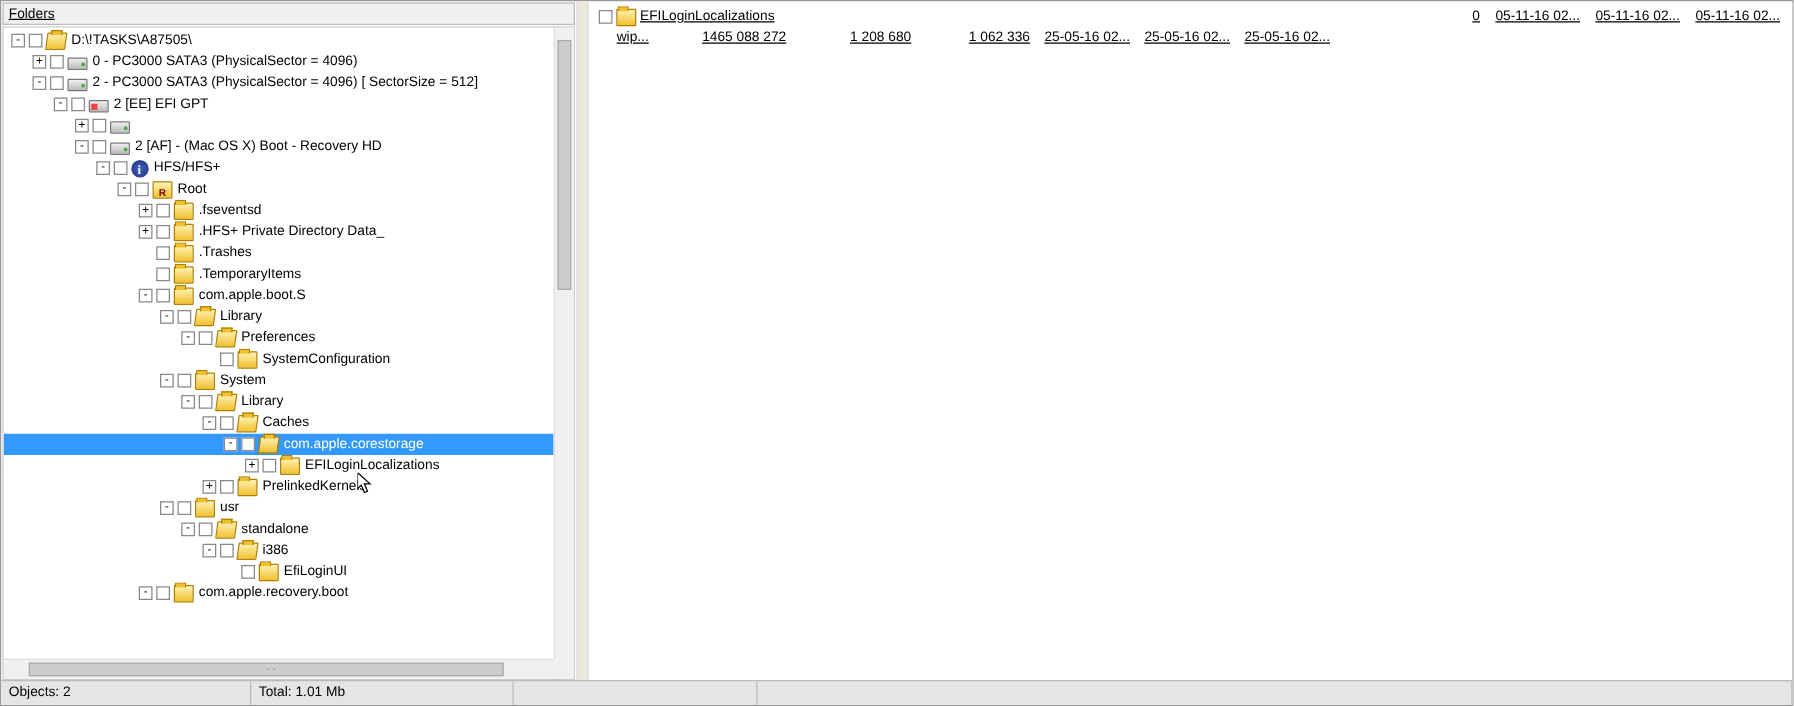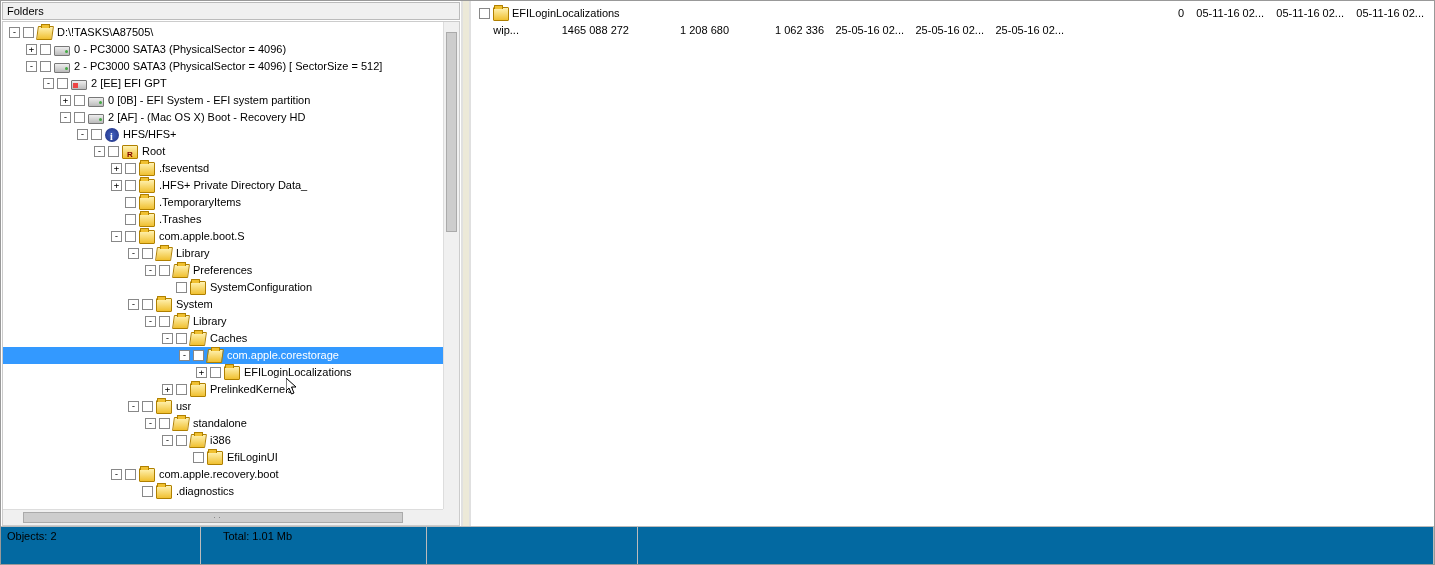--- a/index.html
+++ b/index.html
@@ -1,18 +1,18 @@
 <!DOCTYPE html>
 <html><head>
 <meta charset="utf-8">
 <style>
   * { box-sizing: border-box; }
   html, body { margin: 0; padding: 0; font-family: Tahoma, sans-serif; font-size: 11px; color: #000; background: #fff; }
   .app { width: 1435px; height: 565px; display: flex; flex-direction: column; border: 1px solid #999; }
-  .main { flex: 1; display: flex; overflow: hidden; }
+  .main { flex: 1; display: flex; overflow: hidden; text-decoration: underline; }
   .left-pane { width: 490px; border-right: 2px solid #e0e0e0; display: flex; flex-direction: column; position: relative; }
   .folders-header { height: 18px; line-height: 16px; padding-left: 4px; border: 1px solid #bbb; background: #f0f0f0; margin: 1px; }
   .tree-wrap { flex: 1; overflow: hidden; position: relative; border: 1px solid #ccc; margin: 0 1px; }
   .tree { position: absolute; left: 0; top: 0; right: 16px; bottom: 16px; overflow: hidden; white-space: nowrap; padding-top: 2px; }
   .vscroll { position: absolute; right: 0; top: 0; width: 16px; bottom: 16px; background: #f0f0f0; border-left: 1px solid #ddd; }
   .vscroll .thumb { position: absolute; left: 2px; right: 2px; top: 10px; height: 200px; background: #cdcdcd; border: 1px solid #aaa; }
   .hscroll { position: absolute; left: 0; right: 16px; bottom: 0; height: 16px; background: #f0f0f0; border-top: 1px solid #ddd; }
   .hscroll .thumb { position: absolute; top: 2px; bottom: 2px; left: 20px; width: 380px; background: #cdcdcd; border: 1px solid #aaa; }
   .hscroll .grip { position: absolute; top: 4px; bottom: 4px; left: 190px; width: 6px; border-left: 1px solid #888; border-right: 1px solid #888; }
   .corner { position: absolute; right: 0; bottom: 0; width: 16px; height: 16px; background: #f0f0f0; }
@@ -44,21 +44,21 @@
   .right-pane { flex: 1; display: flex; flex-direction: column; border-left: 2px solid #e0e0e0; }
   .file-list { flex: 1; overflow: hidden; padding-top: 4px; }
   .frow { height: 17px; line-height: 17px; display: flex; align-items: center; padding-left: 8px; }
   .frow .fname { flex: 0 0 360px; display: flex; align-items: center; }
   .frow .col { text-align: right; padding-right: 10px; }
   .col-ext { flex: 0 0 50px; text-align: left; }
   .col-size { flex: 0 0 110px; }
   .col-s2 { flex: 0 0 100px; }
   .col-s3 { flex: 0 0 95px; }
   .col-d { flex: 0 0 80px; text-align: left; }
-  .status { height: 38px; display: flex; border-top: 1px solid #bbb; background: #0369a1; gap: 16px; }
+  .status { height: 20px; display: flex; border-top: 1px solid #bbb; background: #e5e5e5; }
   .status .cell { border-right: 1px solid #bbb; padding: 3px 6px; height: 100%; }
   .status .cell1 { width: 200px; }
   .status .cell2 { width: 210px; }
   .splitter-v { width: 6px; background: #ece9d8; cursor: col-resize; }
 </style>
 </head>
 <body>
 
 <div class="app">
   <div class="main">
@@ -92,21 +92,20 @@
               <span class="exp">-</span>
               <span class="chk"></span>
               <span class="icon icon-drive-red"></span>
               <span class="label">2 [EE] EFI GPT</span>
             </div>
             <div class="row">
               <span class="indent" style="width: 57px;"></span>
               <span class="exp">+</span>
               <span class="chk"></span>
               <span class="icon icon-drive"></span>
-              <span class="label">0 [0B] - EFI System - EFI system partition</span>
             </div>
             <div class="row">
               <span class="indent" style="width: 57px;"></span>
               <span class="exp">-</span>
               <span class="chk"></span>
               <span class="icon icon-drive"></span>
               <span class="label">2 [AF] - (Mac OS X) Boot - Recovery HD</span>
             </div>
             <div class="row">
               <span class="indent" style="width: 74px;"></span>
@@ -134,28 +133,28 @@
               <span class="exp">+</span>
               <span class="chk"></span>
               <span class="icon icon-folder"></span>
               <span class="label">.HFS+ Private Directory Data_</span>
             </div>
             <div class="row">
               <span class="indent" style="width: 108px;"></span>
               <span class="exp none"></span>
               <span class="chk"></span>
               <span class="icon icon-folder"></span>
+              <span class="label">.Trashes</span>
+            </div>
+            <div class="row">
+              <span class="indent" style="width: 108px;"></span>
+              <span class="exp none"></span>
+              <span class="chk"></span>
+              <span class="icon icon-folder"></span>
               <span class="label">.TemporaryItems</span>
-            </div>
-            <div class="row">
-              <span class="indent" style="width: 108px;"></span>
-              <span class="exp none"></span>
-              <span class="chk"></span>
-              <span class="icon icon-folder"></span>
-              <span class="label">.Trashes</span>
             </div>
             <div class="row">
               <span class="indent" style="width: 108px;"></span>
               <span class="exp">-</span>
               <span class="chk"></span>
               <span class="icon icon-folder"></span>
               <span class="label">com.apple.boot.S</span>
             </div>
             <div class="row">
               <span class="indent" style="width: 125px;"></span>
@@ -247,27 +246,20 @@
               <span class="chk"></span>
               <span class="icon icon-folder"></span>
               <span class="label">EfiLoginUI</span>
             </div>
             <div class="row">
               <span class="indent" style="width: 108px;"></span>
               <span class="exp">-</span>
               <span class="chk"></span>
               <span class="icon icon-folder"></span>
               <span class="label">com.apple.recovery.boot</span>
-            </div>
-            <div class="row">
-              <span class="indent" style="width: 125px;"></span>
-              <span class="exp none"></span>
-              <span class="chk"></span>
-              <span class="icon icon-folder"></span>
-              <span class="label">.diagnostics</span>
             </div>
           </div>
         <div class="vscroll">
             <div class="thumb"></div>
           </div>
         <div class="hscroll">
             <div class="thumb">
               <div class="grip"></div>
             </div>
           </div>

